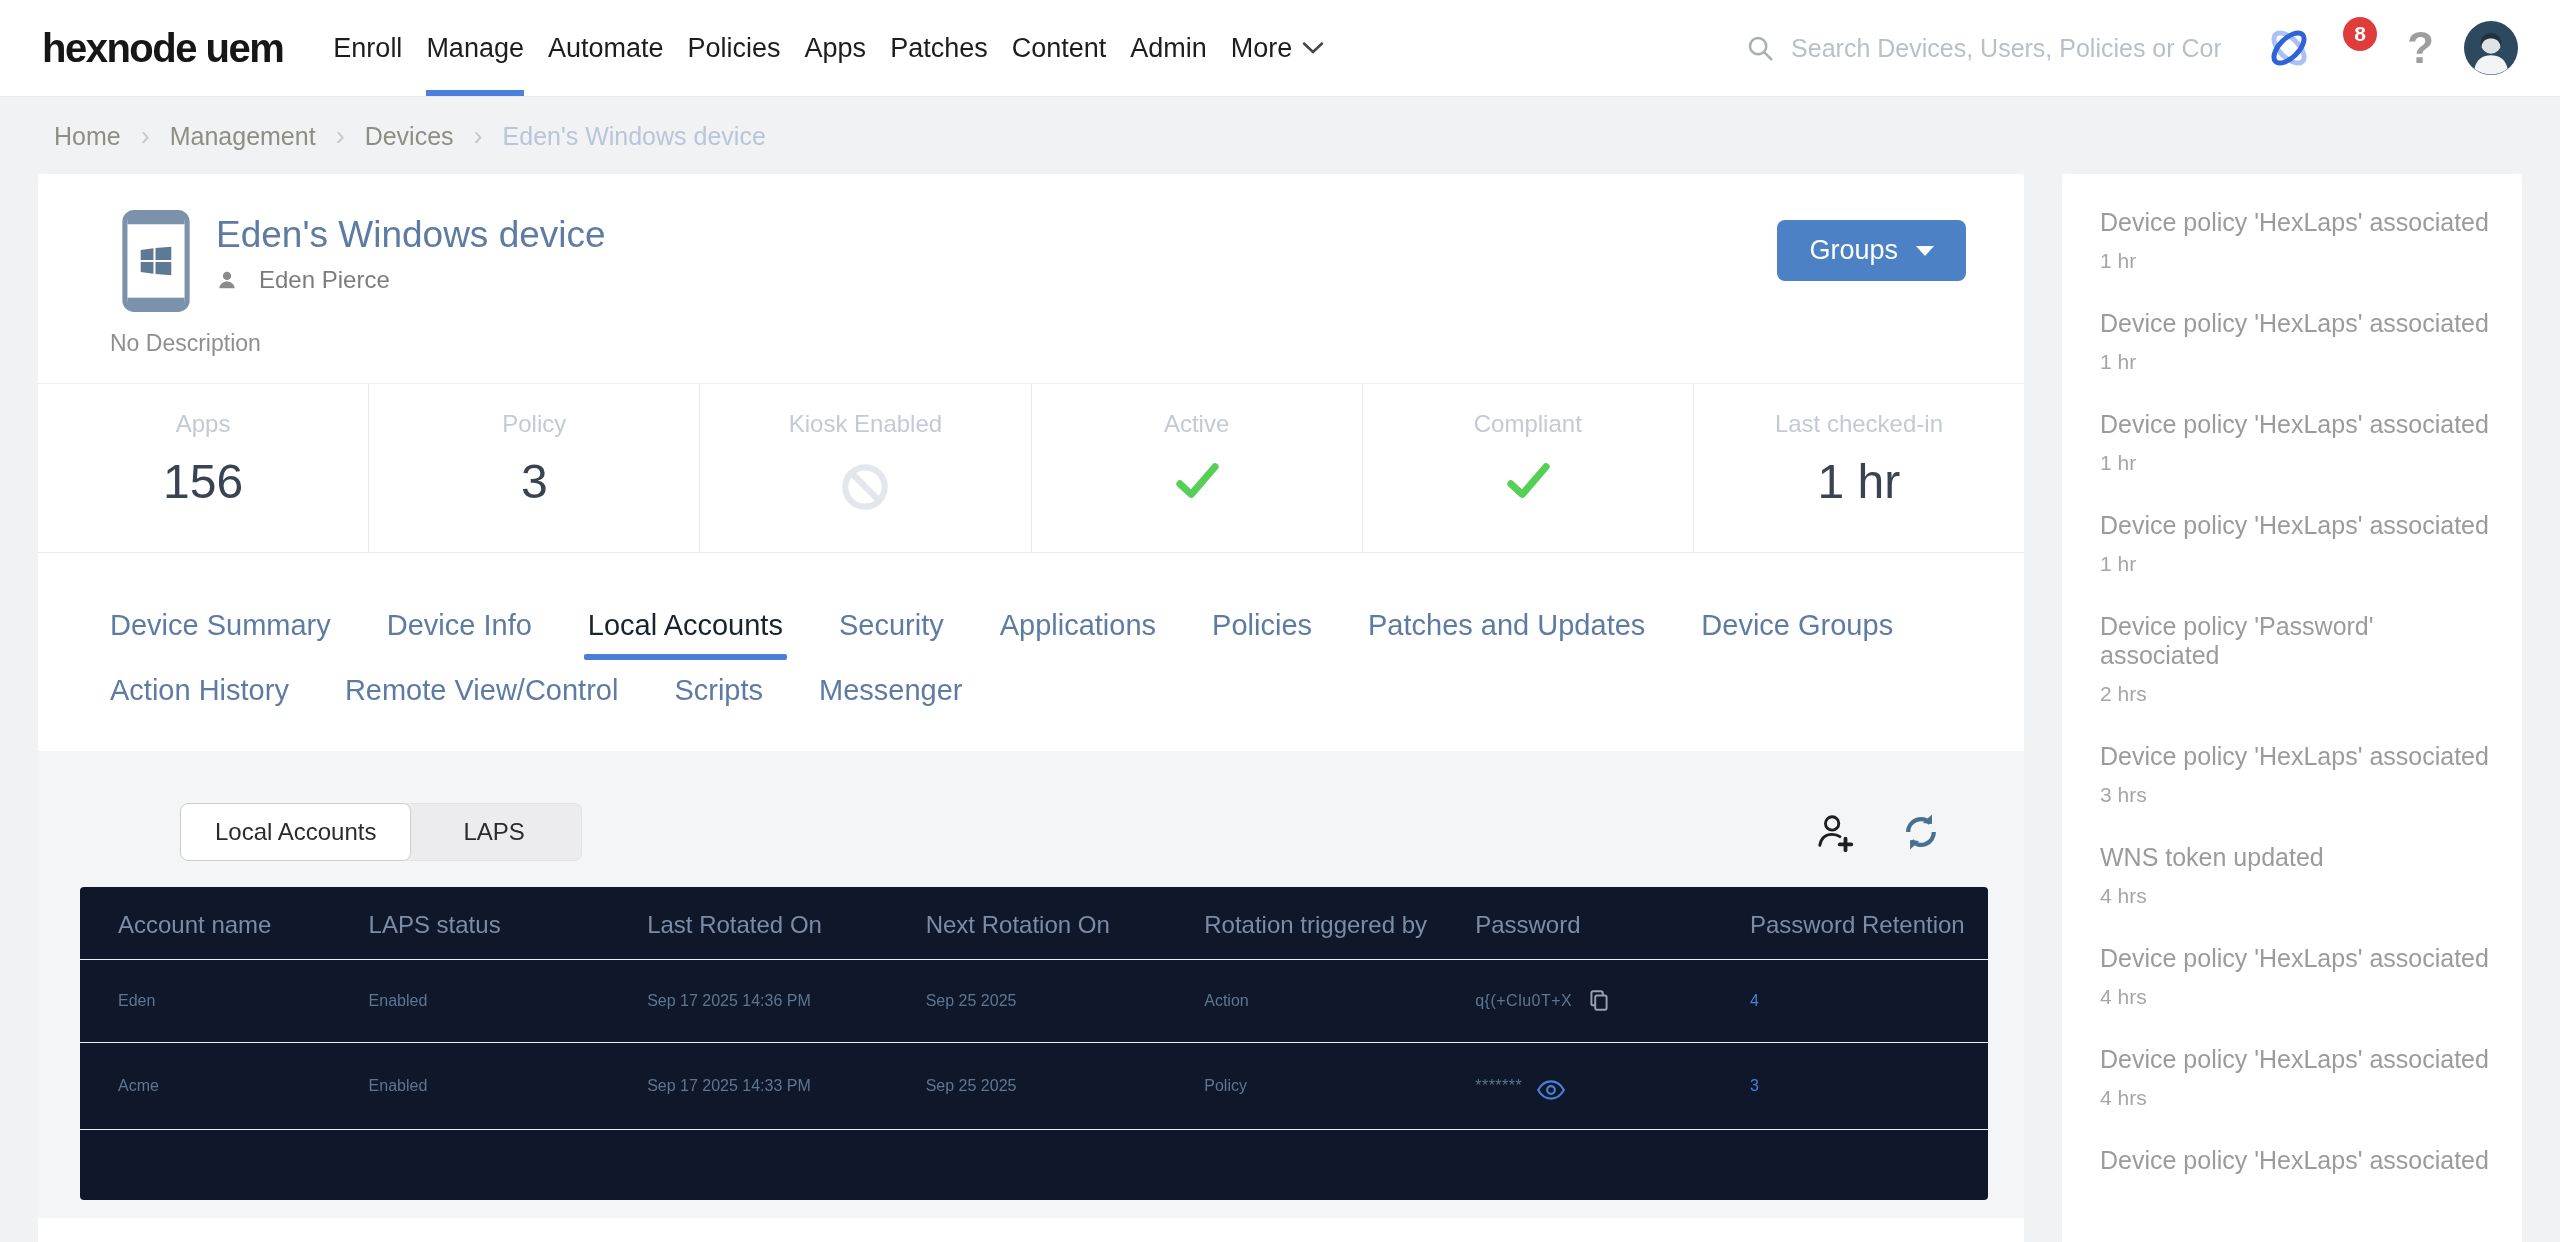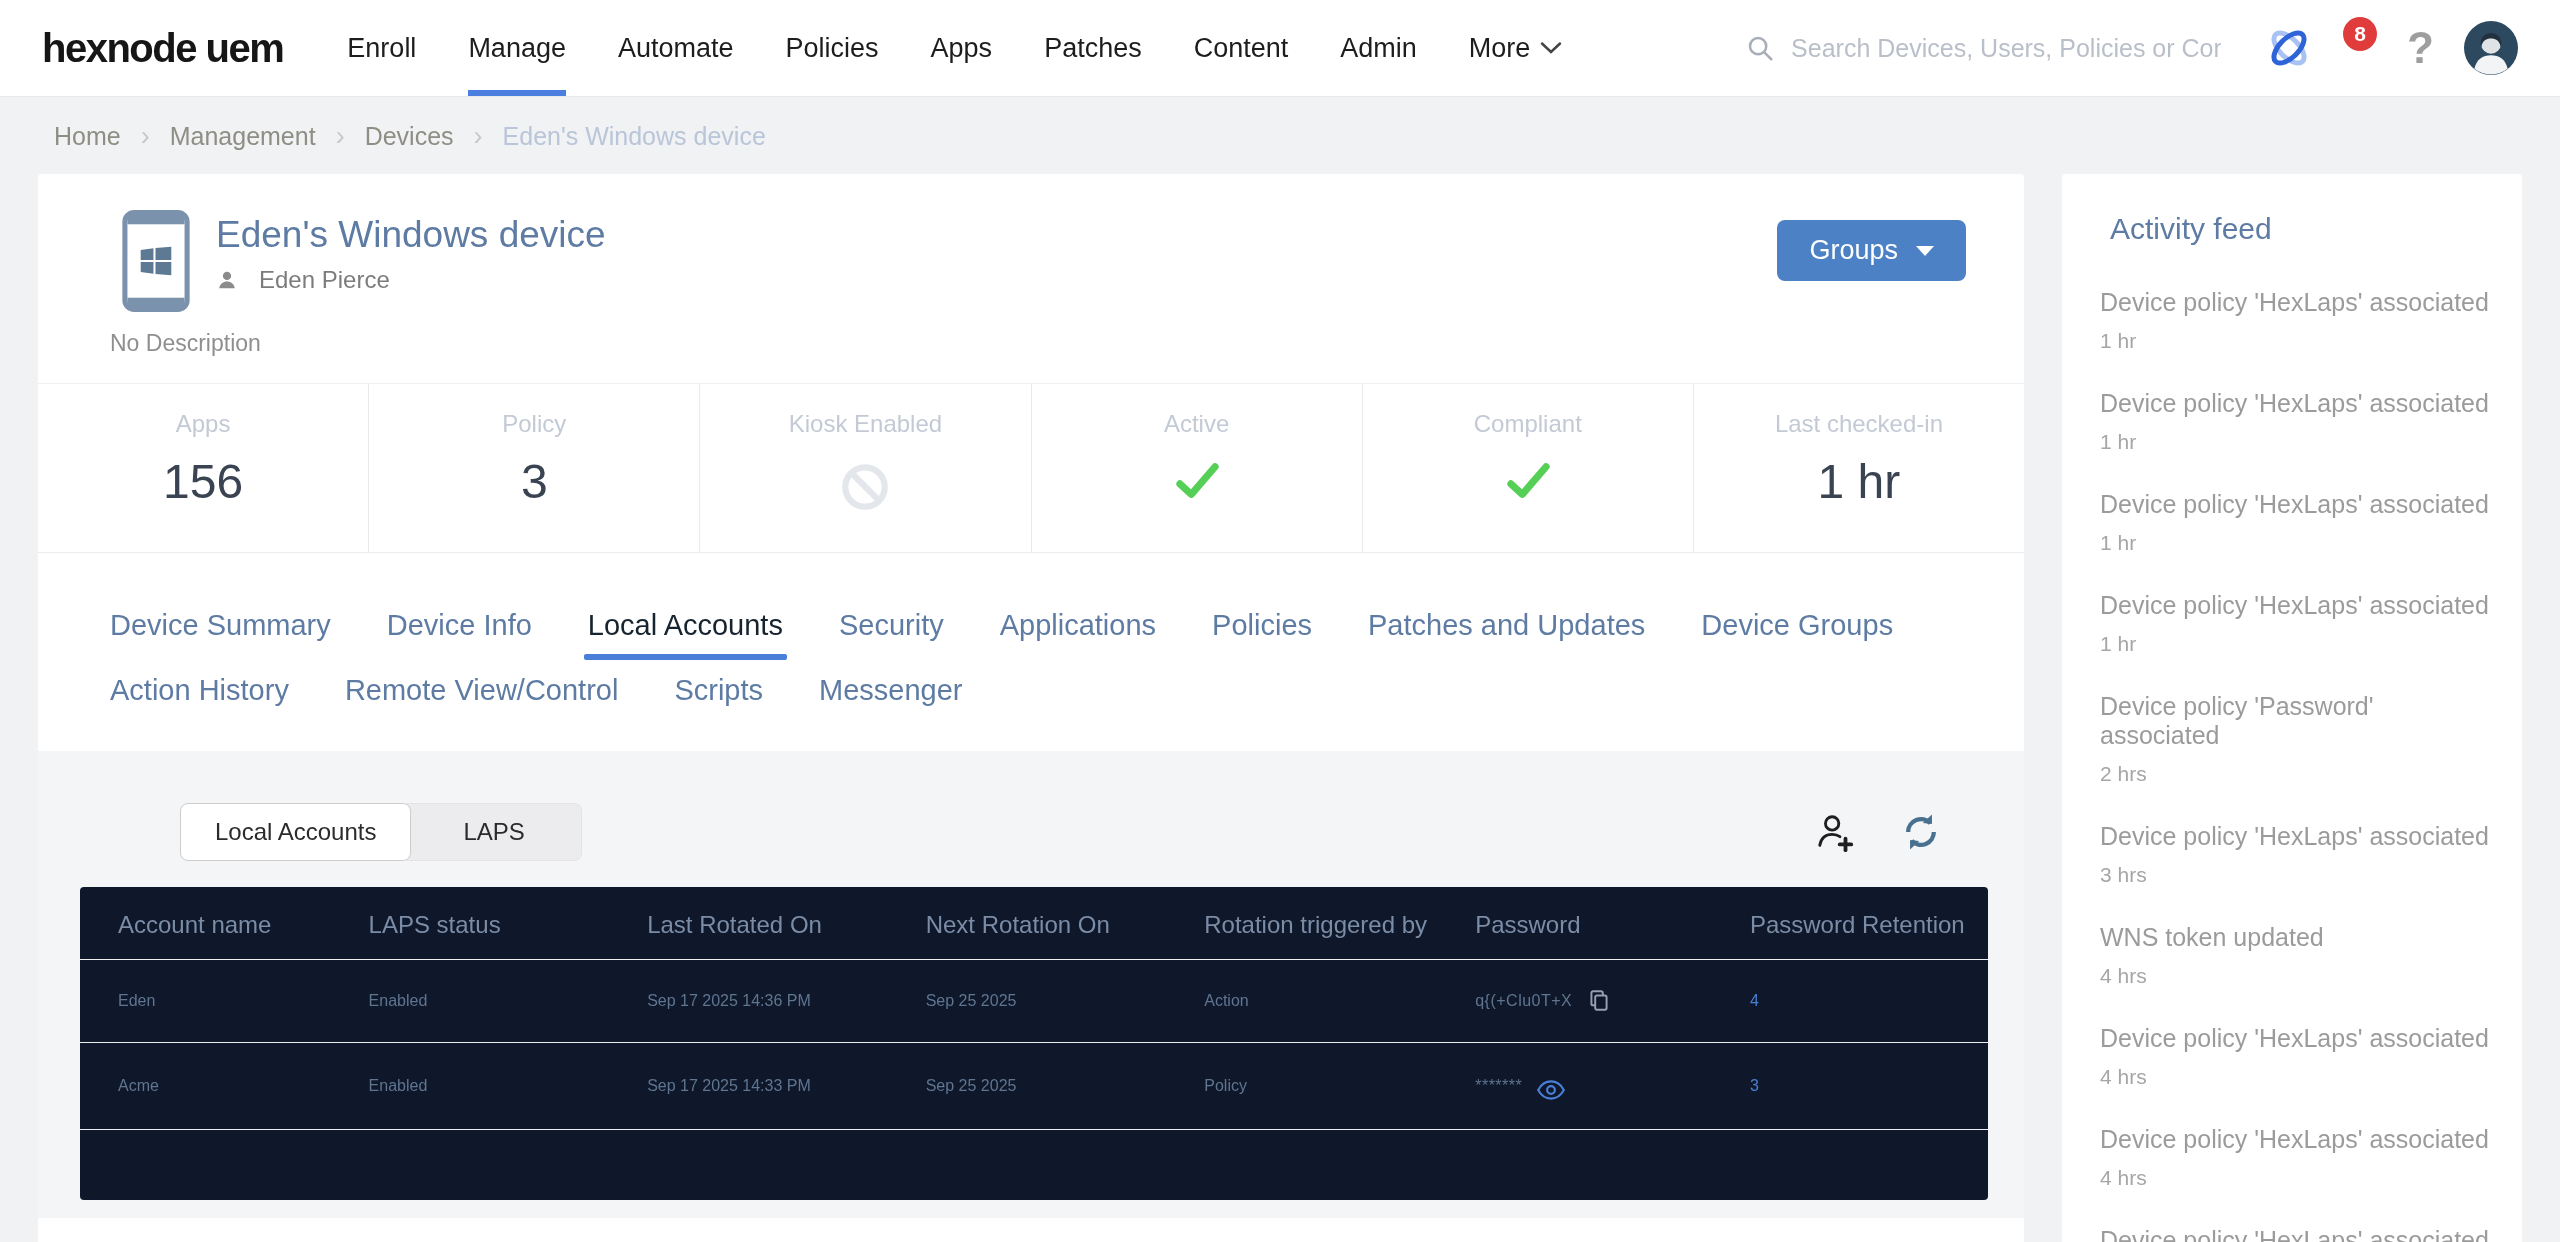--- a/index.html
+++ b/index.html
@@ -11,21 +11,21 @@
   }
 
   
   .topnav {
     height: 97px; background: #fff; border-bottom: 1px solid #e8e9eb;
     display: flex; align-items: center; padding: 0 42px;
   }
   .logo { font-size: 40px; font-weight: 800; color: #161616; letter-spacing: -1.5px; white-space: nowrap; cursor: pointer; }
   .nav-items { display: flex; height: 100%; margin-left: 38px; }
   .nav-item {
-    display: flex; align-items: center; margin: 0 26px; font-size: 27px; color: #1d1d1d;
+    display: flex; align-items: center; margin: 0 12px; font-size: 27px; color: #1d1d1d;
     border-bottom: 6px solid transparent; border-top: 6px solid transparent;
     cursor: pointer; white-space: nowrap; gap: 10px;
   }
   .nav-item.active { border-bottom-color: #4a7fe0; }
   .search { margin-left: auto; display: flex; align-items: center; gap: 16px; margin-right: 44px; }
   .search input { border: none; outline: none; font-size: 25px; width: 430px; color: #333; background: transparent; font-family: "Liberation Sans", sans-serif; }
   .search input::placeholder { color: #b9bfc9; }
   .nav-right { display: flex; align-items: center; gap: 30px; }
   .badge {
     min-width: 34px; height: 34px; border-radius: 17px; background: #e03c3c; color: #fff;
@@ -347,21 +347,20 @@
             </tr>
           </tbody>
         </table>
       </div>
     </section>
 
     <div class="card-footer"></div>
   </main>
 
   <aside class="activity-card">
-    <h2 class="feed-title">Activity feed</h2>
 
     <div class="feed-item">
       <div class="feed-text">Device policy 'HexLaps' associated</div>
       <div class="feed-time">1 hr</div>
     </div>
     <div class="feed-item">
       <div class="feed-text">Device policy 'HexLaps' associated</div>
       <div class="feed-time">1 hr</div>
     </div>
     <div class="feed-item">

